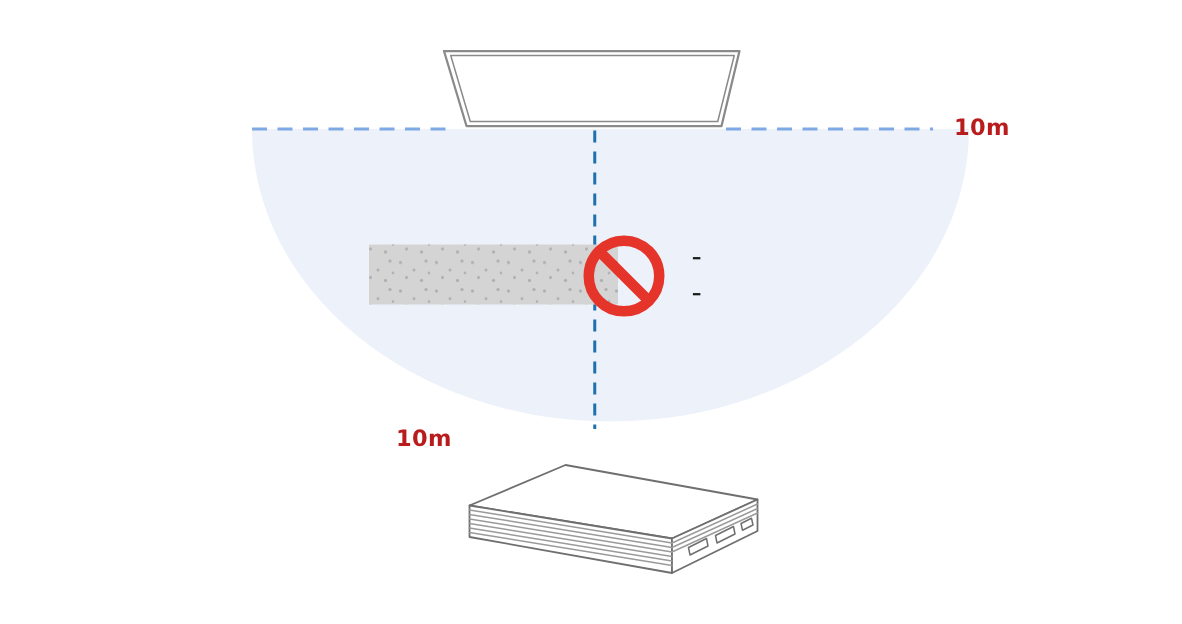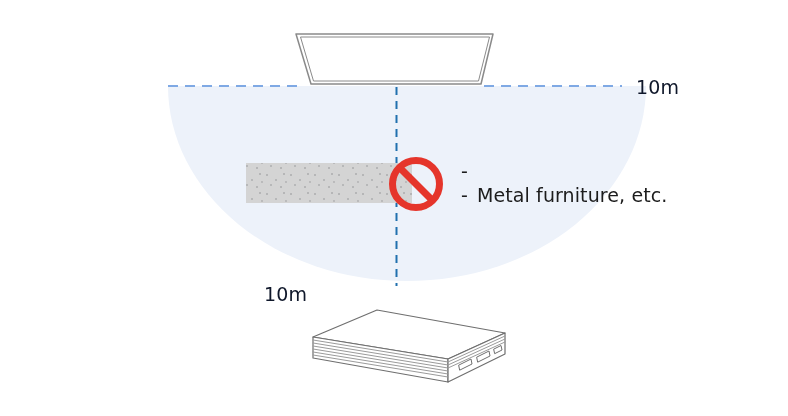--- a/index.html
+++ b/index.html
@@ -7,23 +7,23 @@
     position: relative;
     width: 788px;
     height: 416px;
     background: #ffffff;
     overflow: hidden;
     font-family: "DejaVu Sans", "Liberation Sans", sans-serif;
   }
   .stage svg { position: absolute; left: 0; top: 0; }
   .label {
     position: absolute;
-    font-size: 19px;
-    font-weight: 400;
-    color: #0f172a;
+    font-size: 15px;
+    font-weight: 700;
+    color: #b91c1c;
     letter-spacing: 0.2px;
     white-space: nowrap;
   }
   .label-top-range    { left: 636px; top: 76px; }
   .label-bottom-range { left: 264px; top: 283px; }
   .obstruction-list {
     position: absolute;
     left: 461px;
     top: 160px;
     font-size: 19px;
@@ -100,17 +100,16 @@
   <div class="label label-top-range">10m</div>
 
   <div class="label label-bottom-range">10m</div>
 
   <div class="obstruction-list">
     <div class="obstruction-row">
       <span class="obstruction-bullet">-</span>
     </div>
     <div class="obstruction-row">
       <span class="obstruction-bullet">-</span>
-      <span>Metal furniture, etc.</span>
     </div>
   </div>
 
 </div>
 
 </body></html>

